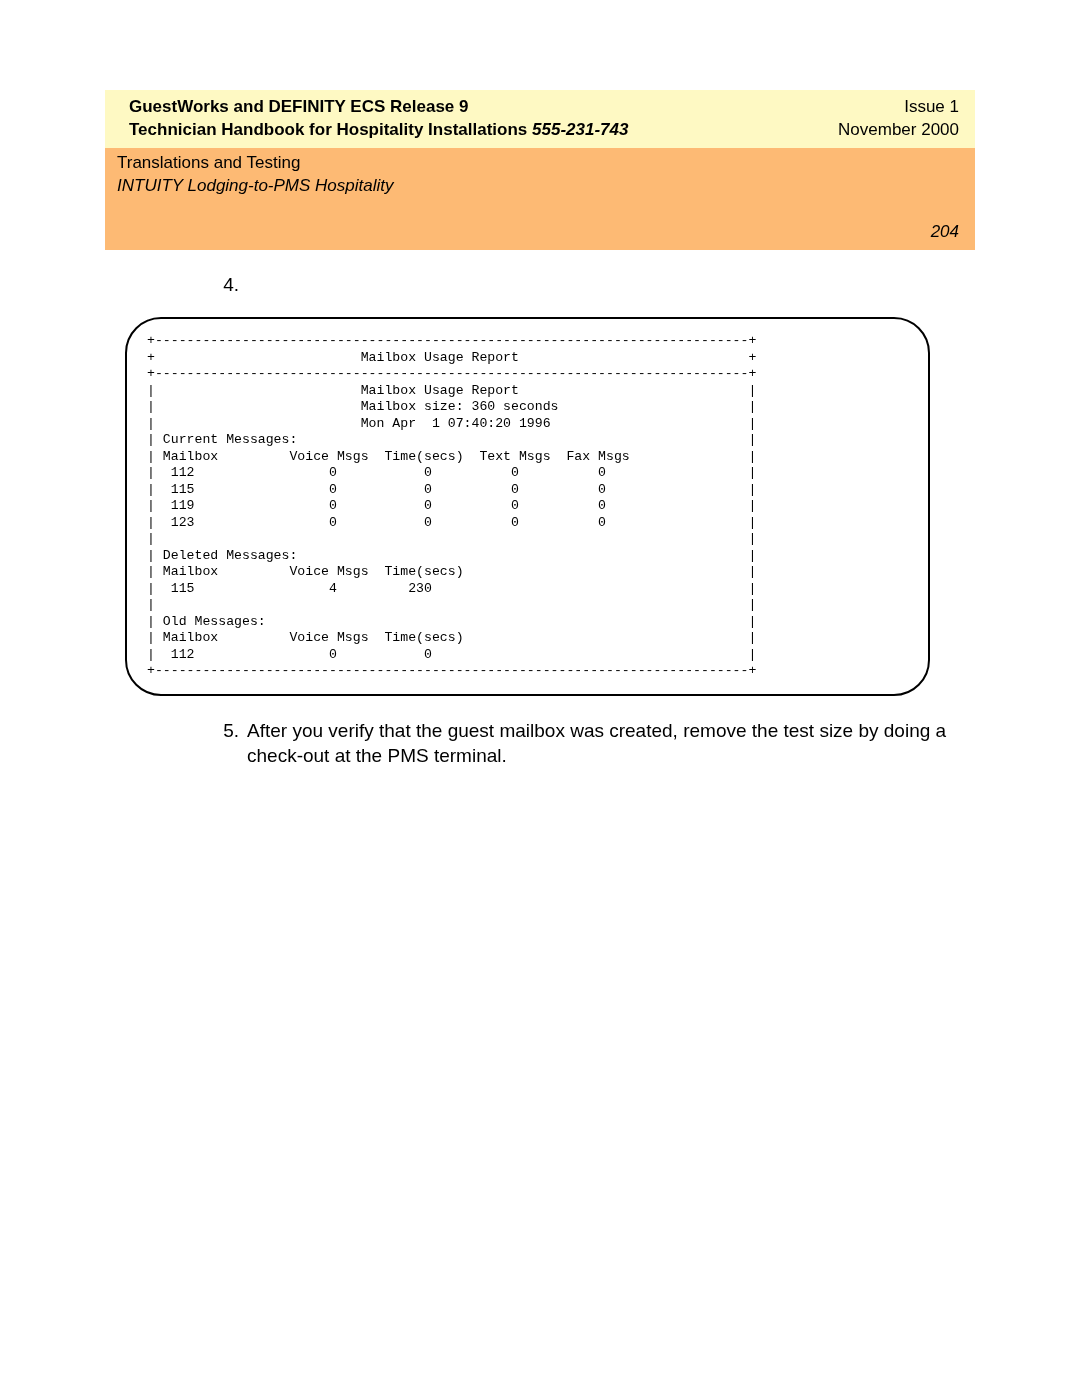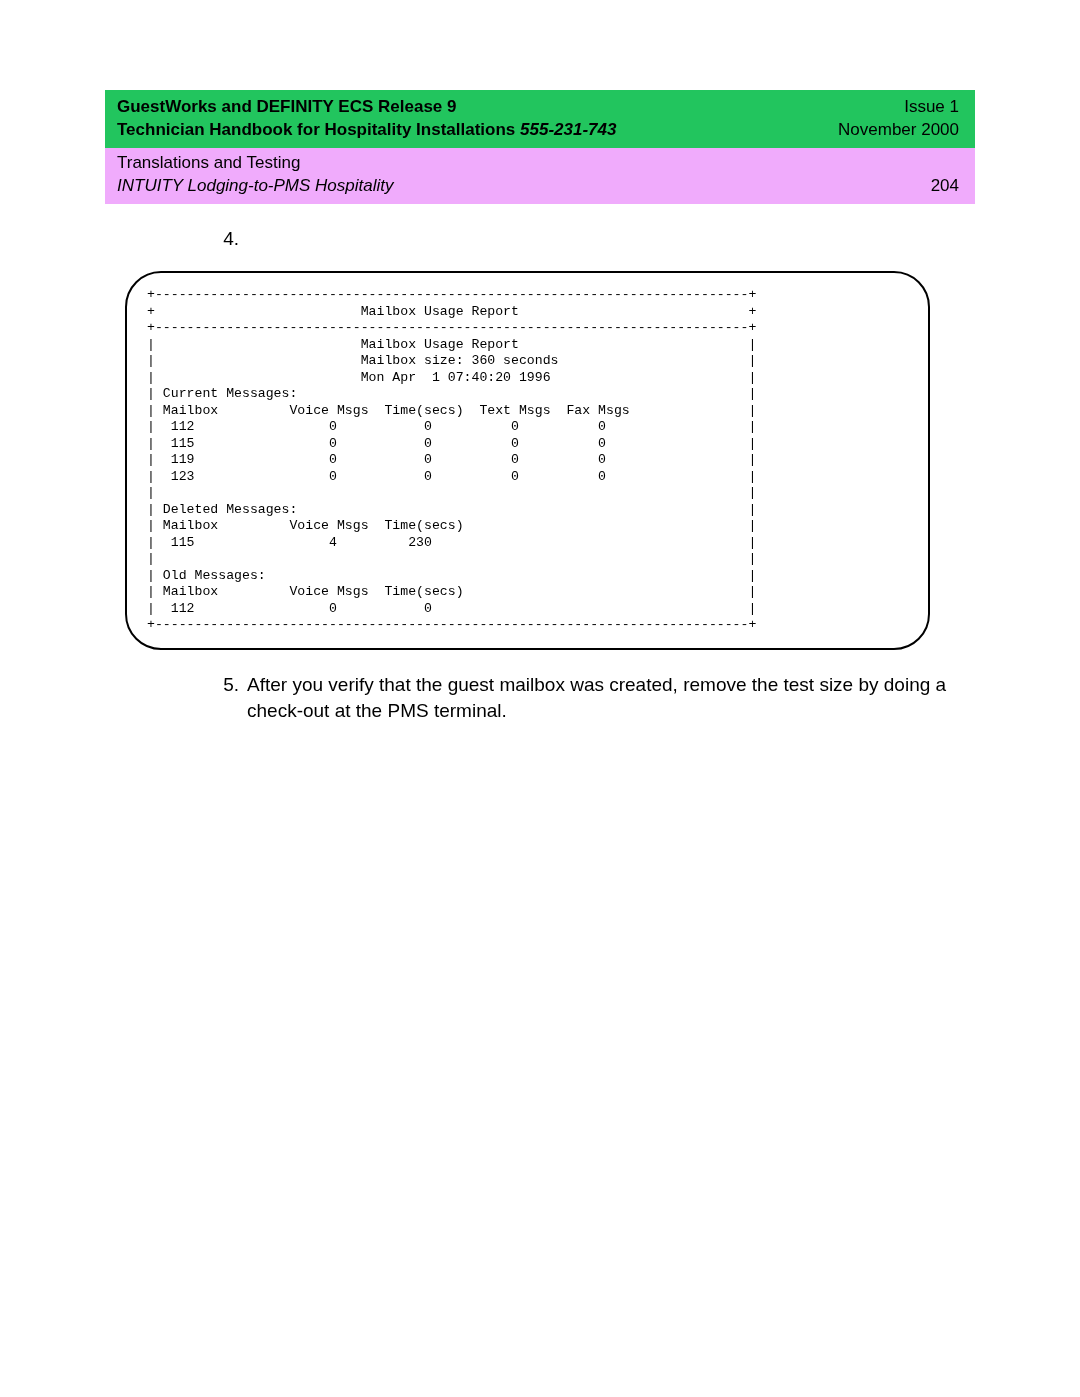--- a/index.html
+++ b/index.html
@@ -12,41 +12,42 @@
   .page {
     width: 1080px;
     height: 1397px;
     position: relative;
     margin: 0 auto;
     background: #ffffff;
     box-sizing: border-box;
     padding: 90px 105px 0 105px;
   }
   .header-bar {
-    background: #22c55e;
-    padding: 6px 16px 6px 12px;
+    background: #fef9c3;
+    padding: 6px 16px 6px 24px;
     font-size: 17px;
     line-height: 1.35;
     display: flex;
     justify-content: space-between;
   }
   .header-left { flex: 1; }
   .header-right { text-align: right; white-space: nowrap; padding-left: 20px;}
   .header-bold { font-weight: bold; }
   .header-docnum { font-style: italic; font-weight: bold; }
   .sub-bar {
-    background: #f0abfc;
+    background: #fdba74;
     padding: 4px 16px 6px 12px;
     font-size: 17px;
     line-height: 1.35;
     display: flex;
     justify-content: space-between;
+    flex-direction: column;
   }
   .sub-left { flex: 1; }
-  .sub-right { text-align: right; white-space: nowrap; padding-left: 20px;}
+  .sub-right { font-style: italic; text-align: right; white-space: nowrap; padding-left: 20px;}
   .italic { font-style: italic; }
   .step {
     display: flex;
     align-items: flex-start;
     font-size: 19px;
     line-height: 1.35;
     margin-top: 22px;
     padding-left: 100px;
     padding-right: 10px;
   }

